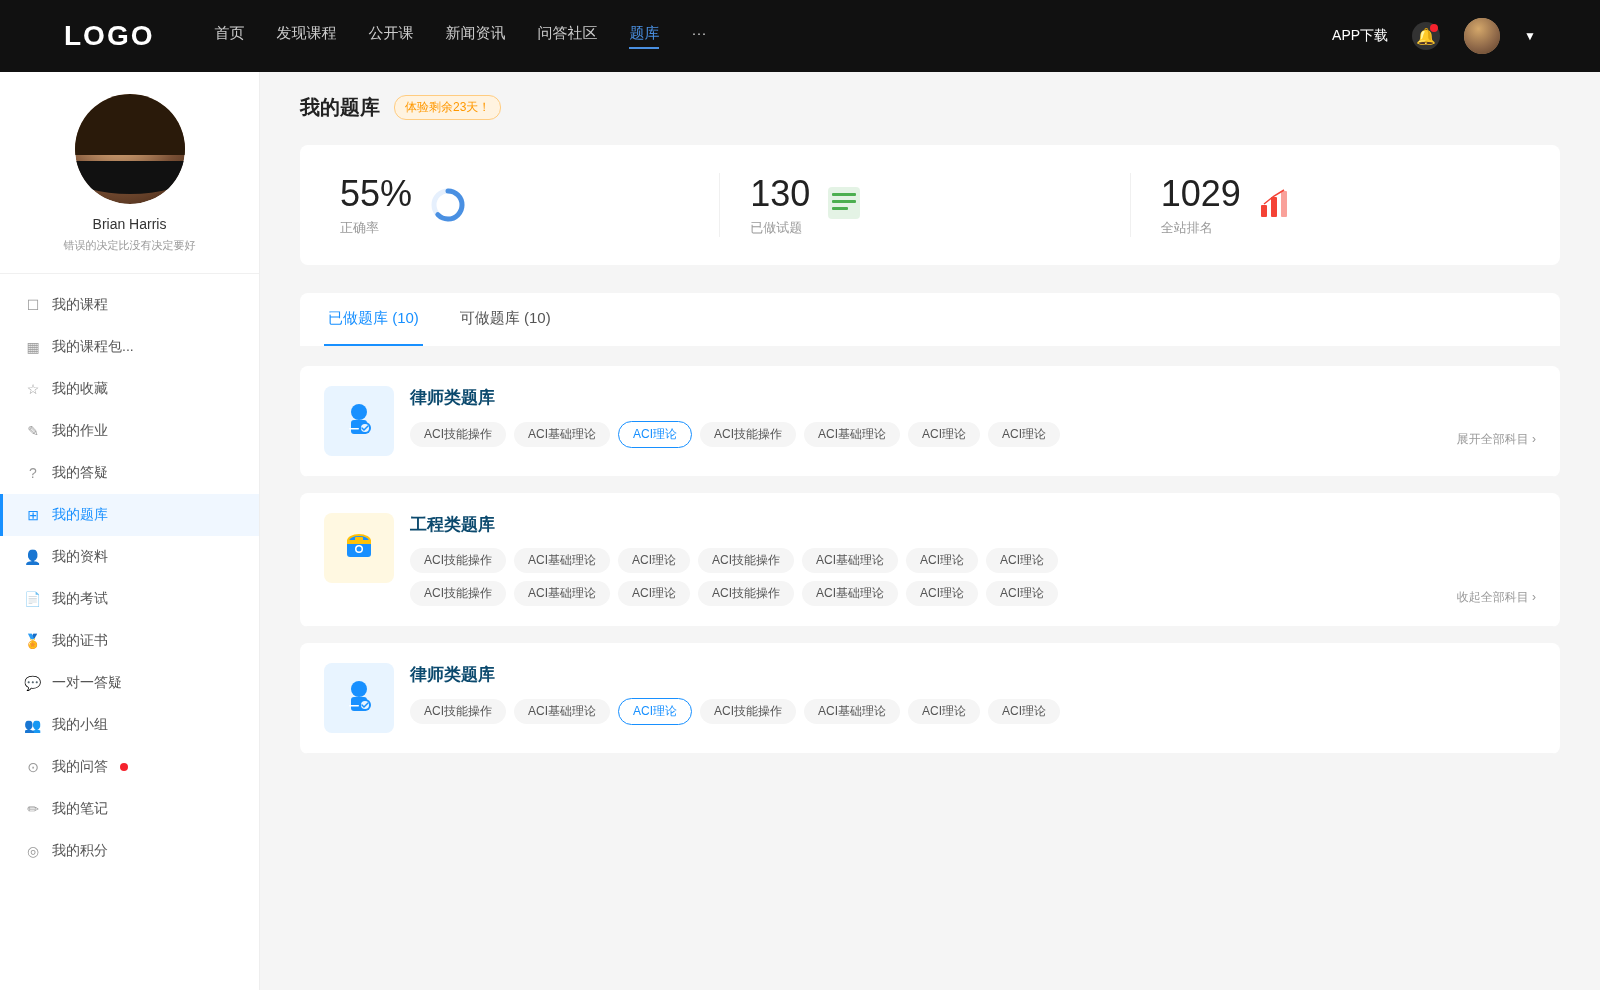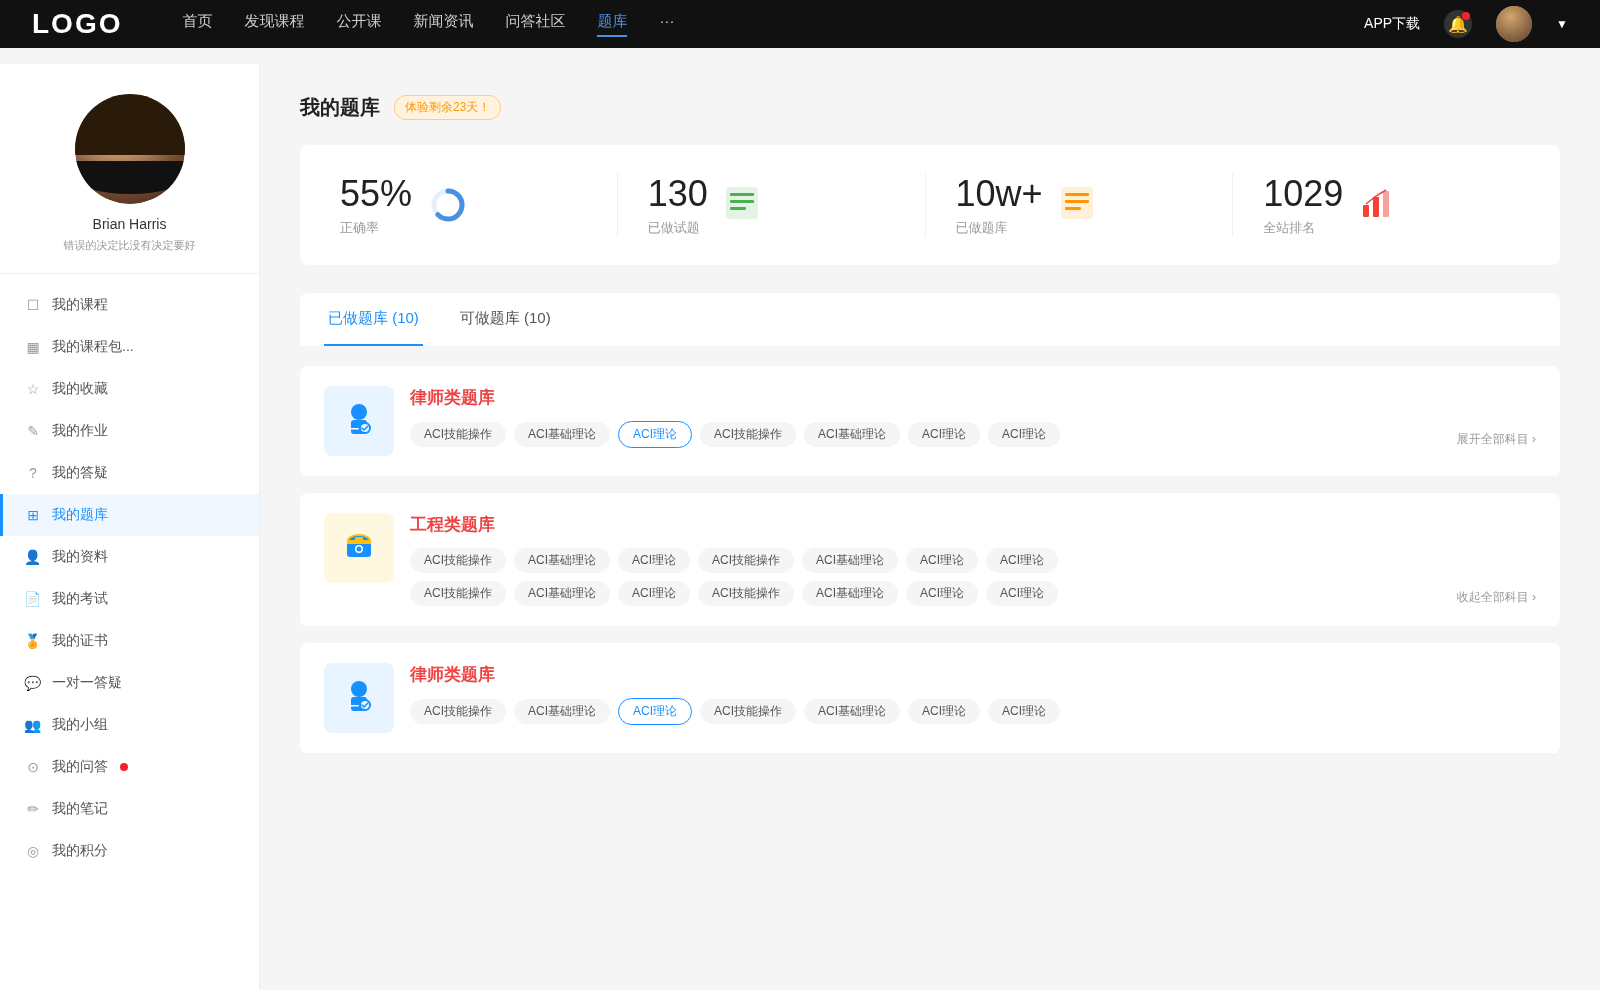--- a/index.html
+++ b/index.html
@@ -1,24 +1,24 @@
 <!DOCTYPE html>
 <html><head>
   <meta charset="utf-8">
   <style>
     * { box-sizing: border-box; margin: 0; padding: 0; }
     body { font-family: -apple-system, BlinkMacSystemFont, 'PingFang SC', 'Microsoft YaHei', sans-serif; background: #f5f5f5; color: #333; }
 
     
     .navbar {
       background: #111;
-      height: 48px;
+      height: 72px;
       display: flex;
       align-items: center;
-      padding: 0 32px;
+      padding: 0 64px;
       position: fixed;
       top: 0; left: 0; right: 0;
       z-index: 100;
     }
     .navbar-logo {
       color: #fff;
       font-size: 28px;
       font-weight: bold;
       letter-spacing: 2px;
       margin-right: 60px;
@@ -285,21 +285,21 @@
       border-radius: 8px;
       display: flex; align-items: center; justify-content: center;
       flex-shrink: 0;
     }
     .qbank-content {
       flex: 1;
     }
     .qbank-title {
       font-size: 17px;
       font-weight: 600;
-      color: #ef4444;
+      color: #0c4a6e;
       margin-bottom: 12px;
     }
     .qbank-tags {
       display: flex;
       flex-wrap: wrap;
       gap: 8px;
       align-items: center;
     }
     .tag {
       padding: 4px 14px;
@@ -474,34 +474,20 @@
         <div class="stat-icon">
           <svg width="36" height="36" viewBox="0 0 36 36">
             <rect x="2" y="2" width="32" height="32" rx="4" fill="#4caf50" opacity="0.15"></rect>
             <rect x="6" y="8" width="24" height="3" rx="1" fill="#4caf50"></rect>
             <rect x="6" y="15" width="24" height="3" rx="1" fill="#4caf50"></rect>
             <rect x="6" y="22" width="16" height="3" rx="1" fill="#4caf50"></rect>
           </svg>
         </div>
       </div>
 
-      <div class="stat-item">
-        <div>
-          <div class="stat-value">10w+</div>
-          <div class="stat-label">已做题库</div>
-        </div>
-        <div class="stat-icon">
-          <svg width="36" height="36" viewBox="0 0 36 36">
-            <rect x="2" y="2" width="32" height="32" rx="4" fill="#ff9800" opacity="0.15"></rect>
-            <rect x="6" y="8" width="24" height="3" rx="1" fill="#ff9800"></rect>
-            <rect x="6" y="15" width="24" height="3" rx="1" fill="#ff9800"></rect>
-            <rect x="6" y="22" width="16" height="3" rx="1" fill="#ff9800"></rect>
-          </svg>
-        </div>
-      </div>
 
       <div class="stat-item">
         <div>
           <div class="stat-value">1029</div>
           <div class="stat-label">全站排名</div>
         </div>
         <div class="stat-icon">
           <svg width="36" height="36" viewBox="0 0 36 36">
             <rect x="4" y="20" width="6" height="12" rx="1" fill="#f44336"></rect>
             <rect x="14" y="12" width="6" height="20" rx="1" fill="#f44336"></rect>

